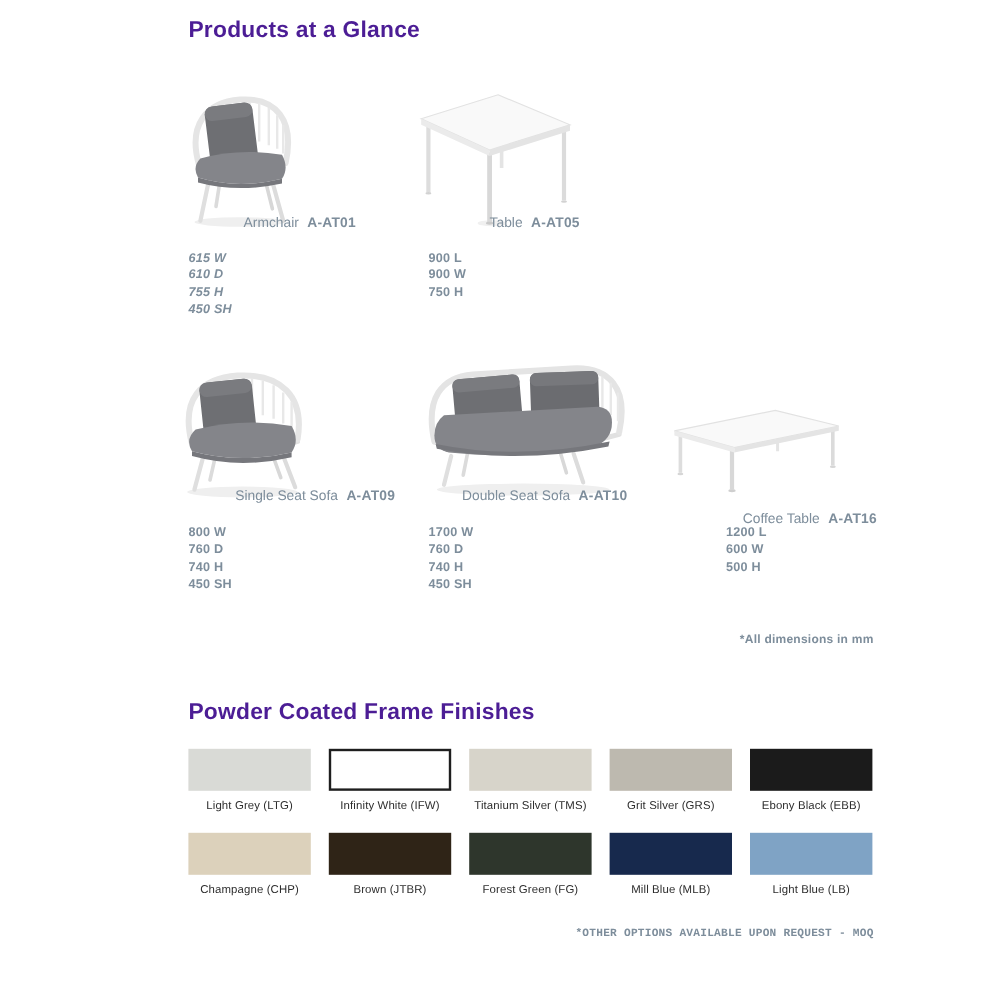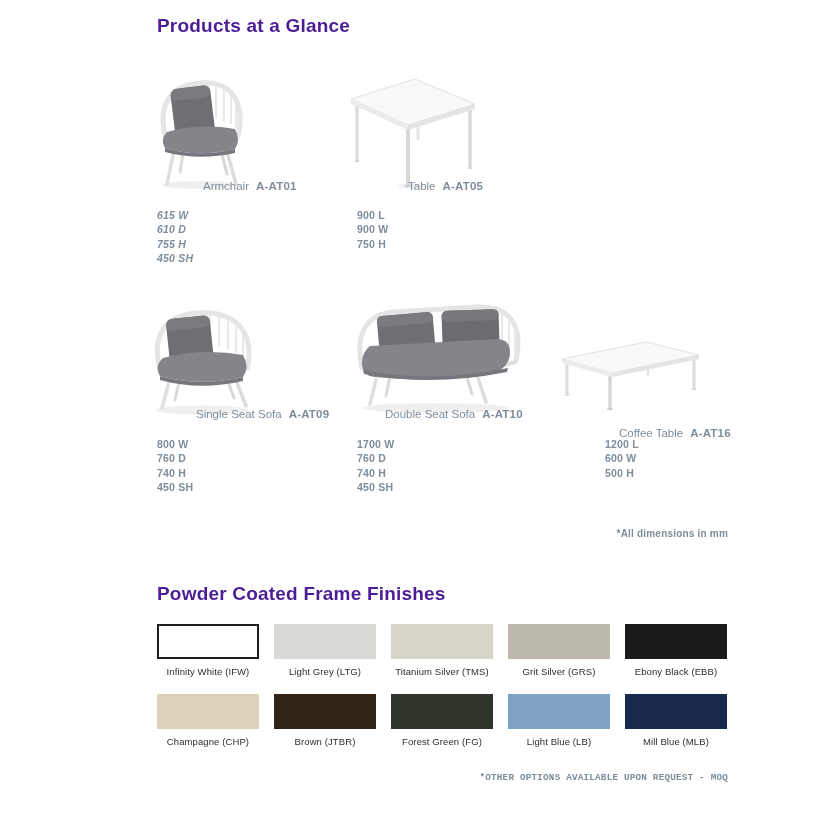--- a/index.html
+++ b/index.html
@@ -199,28 +199,28 @@
       <div>600 W</div>
       <div>500 H</div>
     </div>
 
   <div class="note-dims">*All dimensions in mm</div>
 
   <div class="heading" style="left:157px; top:583px;">Powder Coated Frame Finishes</div>
 
   <div class="finishes-grid">
     <div class="finish-cell">
+      <div class="swatch" style="background-color: rgb(217, 218, 214);"></div>
+      <div class="swatch-label">Light Grey (LTG)</div>
+    </div>
+    <div class="finish-cell">
       <div class="swatch bordered" style="background-color: rgb(255, 255, 255);"></div>
       <div class="swatch-label">Infinity White (IFW)</div>
     </div>
     <div class="finish-cell">
-      <div class="swatch" style="background-color: rgb(217, 218, 214);"></div>
-      <div class="swatch-label">Light Grey (LTG)</div>
-    </div>
-    <div class="finish-cell">
       <div class="swatch" style="background-color: rgb(215, 212, 202);"></div>
       <div class="swatch-label">Titanium Silver (TMS)</div>
     </div>
     <div class="finish-cell">
       <div class="swatch" style="background-color: rgb(189, 185, 175);"></div>
       <div class="swatch-label">Grit Silver (GRS)</div>
     </div>
     <div class="finish-cell">
       <div class="swatch" style="background-color: rgb(27, 27, 27);"></div>
       <div class="swatch-label">Ebony Black (EBB)</div>
@@ -231,26 +231,26 @@
     </div>
     <div class="finish-cell">
       <div class="swatch" style="background-color: rgb(47, 36, 23);"></div>
       <div class="swatch-label">Brown (JTBR)</div>
     </div>
     <div class="finish-cell">
       <div class="swatch" style="background-color: rgb(46, 54, 44);"></div>
       <div class="swatch-label">Forest Green (FG)</div>
     </div>
     <div class="finish-cell">
+      <div class="swatch" style="background-color: rgb(23, 41, 77);"></div>
+      <div class="swatch-label">Mill Blue (MLB)</div>
+    </div>
+    <div class="finish-cell">
       <div class="swatch" style="background-color: rgb(127, 163, 197);"></div>
       <div class="swatch-label">Light Blue (LB)</div>
     </div>
-    <div class="finish-cell">
-      <div class="swatch" style="background-color: rgb(23, 41, 77);"></div>
-      <div class="swatch-label">Mill Blue (MLB)</div>
-    </div>
   </div>
 
   <div class="footer-notes">
     <div>*OTHER OPTIONS AVAILABLE UPON REQUEST - MOQ</div>
   </div>
 
 </div>
 
 </body></html>

